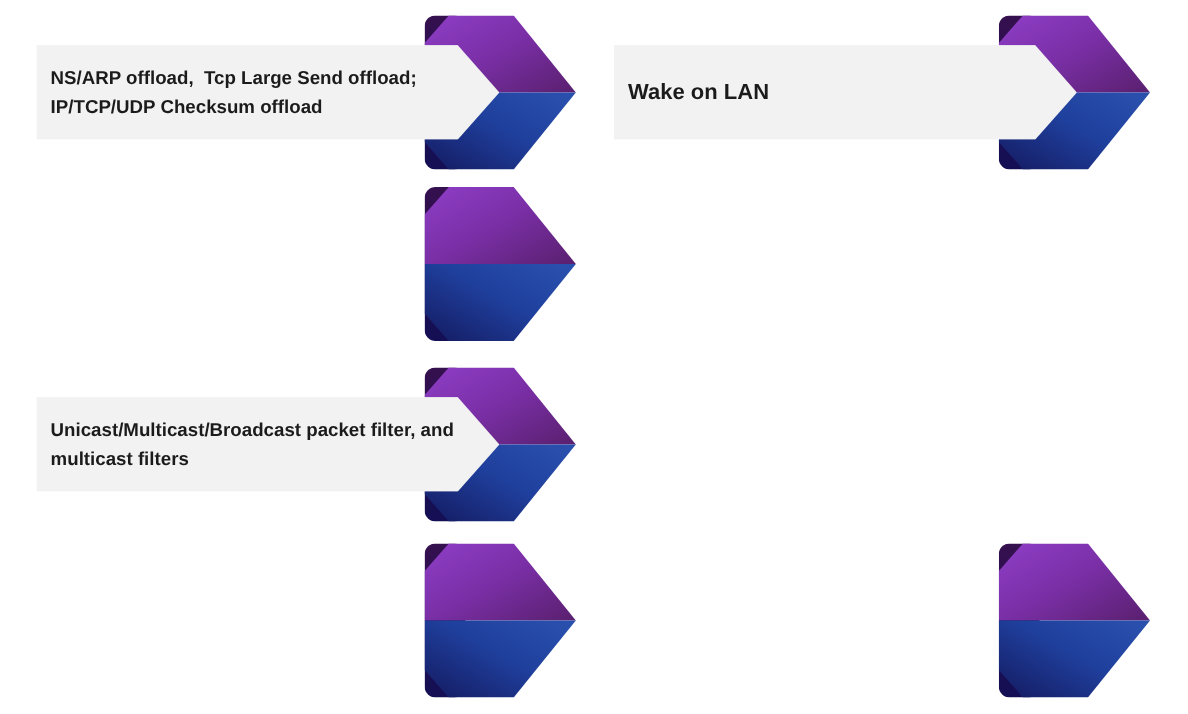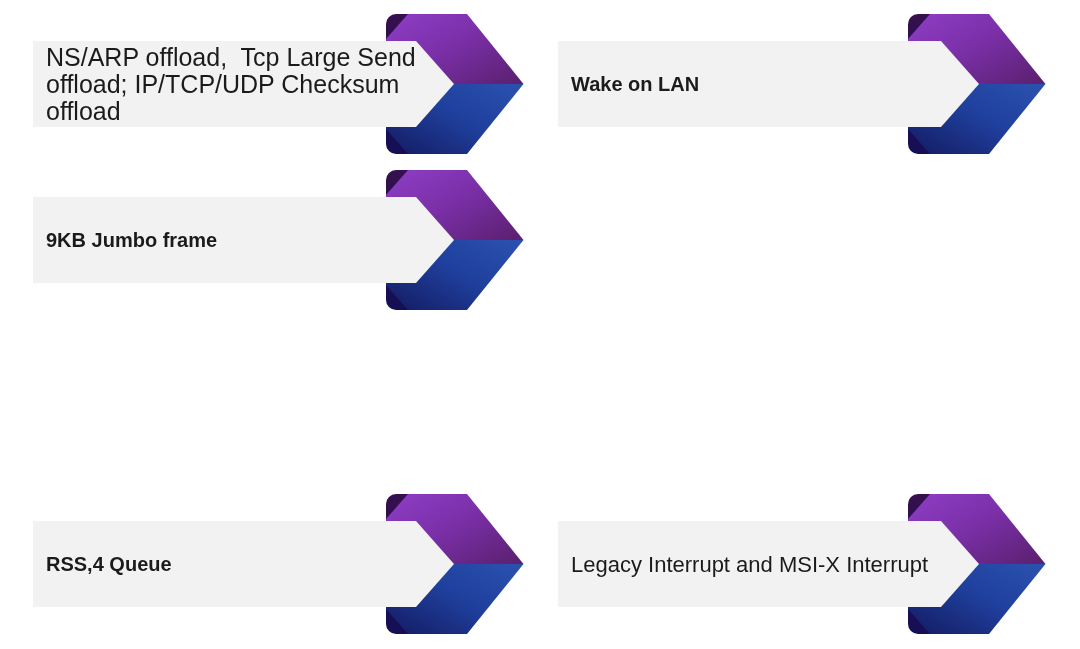--- a/index.html
+++ b/index.html
@@ -16,21 +16,21 @@
   .r4{top:494px;}
   .arrow{position:absolute;top:0;left:353px;width:138px;height:140px;}
   .colR .arrow{left:350px;}
   .bar{
     position:absolute;left:0;top:27px;width:421px;height:86px;
     background:#f2f2f2;display:flex;align-items:center;
     padding:0 30px 0 13px;box-sizing:border-box;
     clip-path:polygon(0 0,383px 0,421px 43px,383px 86px,0 86px);
   }
   .label{color:#1b1b1b;}
-  .sz-s{font-size:25px;line-height:27px;}
+  .sz-s{font-size:17px;line-height:27px;font-weight:bold;}
   .sz-m{font-size:22px;line-height:29px;}
   .sz-l{font-size:20px;line-height:32px;font-weight:bold;}
   .defs-holder{position:absolute;width:0;height:0;overflow:hidden;}
 </style>
 </head>
 <body>
 
 <svg class="defs-holder" aria-hidden="true">
   <defs>
     <linearGradient id="gP" x1="0" y1="0" x2="1" y2="0.9">
@@ -73,39 +73,38 @@
       </svg>
     <div class="bar">
       <span class="label sz-l">Wake on LAN</span>
     </div>
   </div>
 
   <div class="feature colL r2">
     <svg class="arrow" viewBox="0 0 138 140" preserveAspectRatio="none">
         <use href="#arrow3d"></use>
       </svg>
-    <div class="bar">
-      <span class="label sz-l">9KB Jumbo frame</span>
-    </div>
   </div>
 
 
+  <div class="feature colL r3">
+    <svg class="arrow" viewBox="0 0 138 140" preserveAspectRatio="none">
+        <use href="#arrow3d"></use>
+      </svg>
+    <div class="bar">
+      <span class="label sz-s">Unicast/Multicast/Broadcast packet filter, and multicast filters</span>
+    </div>
+  </div>
 
 
   <div class="feature colL r4">
     <svg class="arrow" viewBox="0 0 138 140" preserveAspectRatio="none">
         <use href="#arrow3d"></use>
       </svg>
-    <div class="bar">
-      <span class="label sz-l">RSS,4 Queue</span>
-    </div>
   </div>
 
   <div class="feature colR r4">
     <svg class="arrow" viewBox="0 0 138 140" preserveAspectRatio="none">
         <use href="#arrow3d"></use>
       </svg>
-    <div class="bar">
-      <span class="label sz-m">Legacy Interrupt and MSI-X Interrupt</span>
-    </div>
   </div>
 
 </div>
 
 </body></html>

